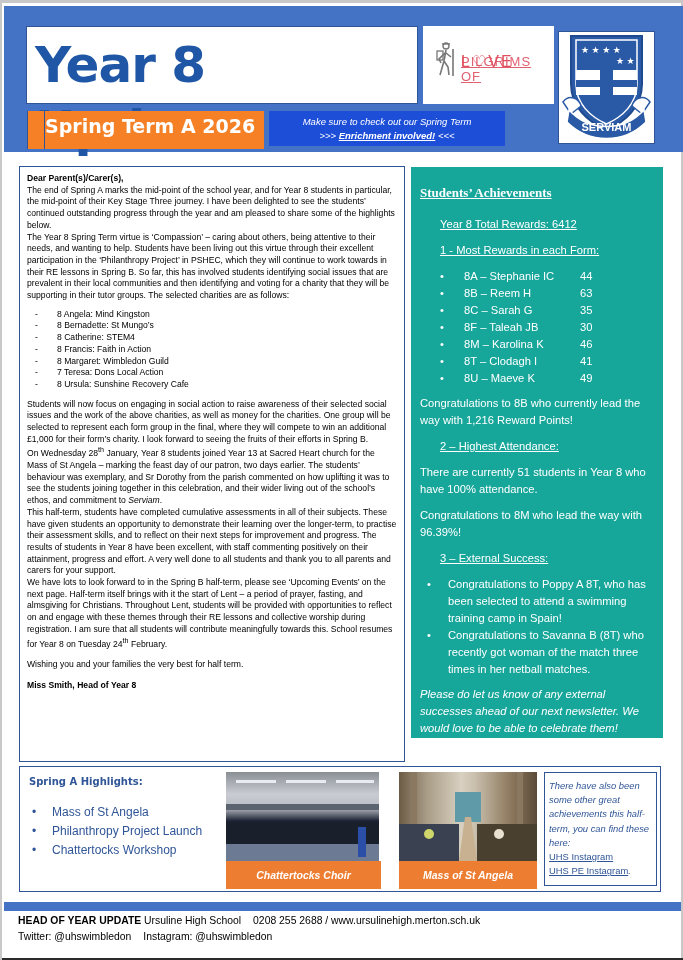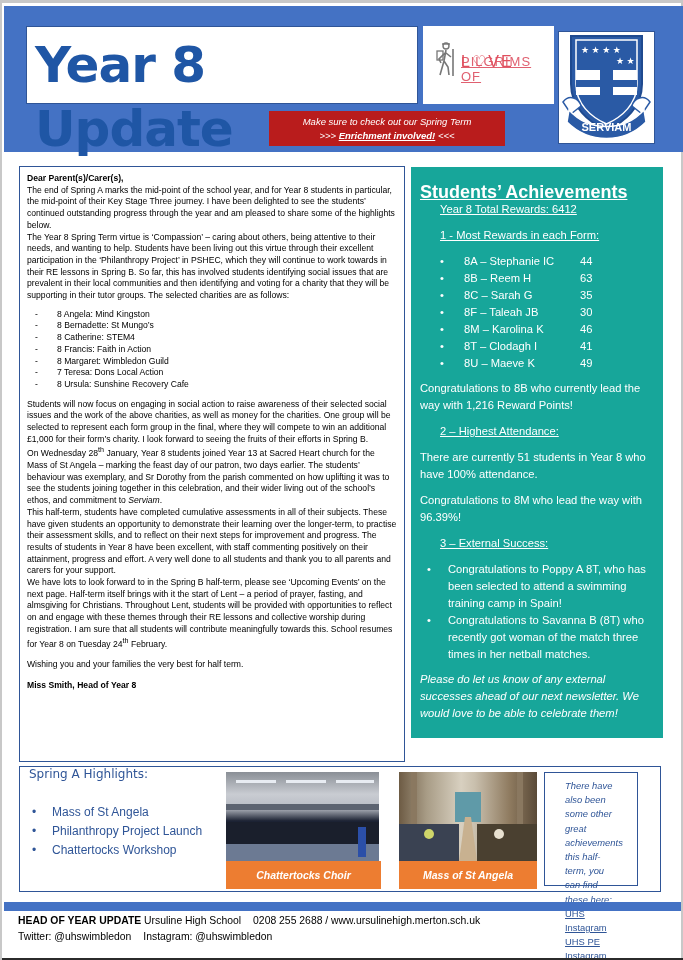--- a/index.html
+++ b/index.html
@@ -9,55 +9,55 @@
   .title-box { position: absolute; left: 24px; top: 23px; width: 392px; height: 78px; background: #ffffff; border: 1px solid #2f5597; }
   .title-text { position: absolute; left: 8px; top: 6px; font-family: "DejaVu Sans", sans-serif; font-weight: bold; font-size: 50px; color: #1f56a5; letter-spacing: -1px; line-height: 64px; }
   .pilgrims-box { position: absolute; left: 421px; top: 23px; width: 131px; height: 78px; background: #ffffff; }
   .pilgrims-text-top { position: absolute; left: 38px; top: 28px; font-size: 13px; color: #e06070; letter-spacing: 1px; text-decoration: underline; }
   .pilgrims-text-bot { position: absolute; left: 38px; top: 26px; font-size: 16px; color: #e0505e; letter-spacing: 2px; }
   .hiker { position: absolute; left: 10px; top: 15px; width: 26px; height: 36px; }
   .crest-box { position: absolute; left: 556px; top: 28px; width: 97px; height: 113px; background: #ffffff; border: 1px solid #2f5597; }
   .spring-box { position: absolute; left: 25px; top: 108px; width: 237px; height: 38px; background: #f58025; border-left: 1px solid #2f5597; }
   .spring-inner-line { position: absolute; left: 16px; top: 0; width: 1px; height: 38px; background: #2f5597; }
   .spring-text { position: absolute; left: 17px; top: 4px; font-family: "DejaVu Sans", sans-serif; font-weight: bold; font-size: 19px; color: #ffffff; }
-  .enrich-box { position: absolute; left: 267px; top: 108px; width: 236px; height: 35px; background: #b91c1c; text-align: center; color: #ffffff; font-style: italic; font-size: 9.5px; padding-top: 4px; line-height: 14px; }
+  .enrich-box { position: absolute; left: 267px; top: 108px; width: 236px; height: 35px; background: #1d4ed8; text-align: center; color: #ffffff; font-style: italic; font-size: 9.5px; padding-top: 4px; line-height: 14px; }
   .enrich-link { text-decoration: underline; font-weight: bold; }
   .letter-box { position: absolute; left: 17px; top: 163px; width: 386px; height: 596px; border: 1px solid #2f5597; padding: 6px 7px; font-size: 8.6px; line-height: 11.7px; color: #000; }
   .letter-box p { margin: 0; }
   .bold { font-weight: bold; }
   .charity-list { margin: 7px 0 8px 0; list-style: none; }
   .charity-list li { display: flex; }
   .charity-list .dash { width: 22px; padding-left: 8px; }
   .charity-list .ctext { padding-left: 8px; }
   .gap { height: 9px; }
   .ach-box { position: absolute; left: 409px; top: 164px; width: 252px; height: 571px; background: #17a69a; color: #ffffff; padding: 13px 9px; font-size: 11.2px; line-height: 17px; }
-  .ach-title { font-family: Liberation Sans, sans-serif; font-weight: bold; font-size: 18px; text-decoration: underline; margin-top: 4px; margin-bottom: 0; }
+  .ach-title { font-family: Liberation Serif, serif; font-weight: bold; font-size: 13px; text-decoration: underline; margin-top: 4px; margin-bottom: 15px; }
   .ach-sub { font-weight: normal; text-decoration: underline; margin-bottom: 9px; margin-left: 20px; }
   .reward-list { list-style: none; margin: 2px 0 8px 0; }
   .reward-list li { display: flex; height: 17px; }
   .reward-list .bullet { width: 36px; padding-left: 20px; }
   .reward-list .name { width: 124px; padding-left: 8px; }
   .ach-p { margin-bottom: 9px; }
   .ext-list { list-style: none; margin: 0 0 8px 0; }
   .ext-list li { display: flex; }
   .ext-list .bullet { width: 20px; padding-left: 7px; flex: none; }
   .ext-list .etext { padding-left: 8px; }
   .ach-italic { font-style: italic; }
   .highlights-box { position: absolute; left: 17px; top: 763px; width: 642px; height: 126px; border: 1px solid #2f5597; }
-  .hl-title { position: absolute; left: 9px; top: 0; font-family: "DejaVu Sans", sans-serif; font-weight: normal; font-size: 12px; color: #2f5597; }
+  .hl-title { position: absolute; left: 9px; top: 9px; font-family: "DejaVu Sans", sans-serif; font-weight: bold; font-size: 10px; color: #2f5597; }
   .hl-list { position: absolute; left: 10px; top: 36px; list-style: none; font-size: 12px; color: #2f5597; line-height: 19px; }
   .hl-list li { display: flex; }
   .hl-list .bullet { width: 22px; padding-left: 2px; }
   .photo { position: absolute; overflow: hidden; }
   .photo1 { left: 224px; top: 769px; width: 153px; height: 89px; background: linear-gradient(#8a8f96 0%, #c9ccd2 25%, #b8bcc4 40%, #1c2233 55%, #24304a 75%, #4d5670 100%); }
   .photo2 { left: 397px; top: 769px; width: 138px; height: 89px; background: linear-gradient(90deg, #6d5b44 0%, #a89c86 20%, #d8d0c0 45%, #c9bfad 55%, #8f7b60 80%, #5a4a38 100%); }
   .cap { position: absolute; height: 28px; background: #ed7d31; color: #ffffff; font-weight: bold; font-style: italic; font-size: 10.5px; text-align: center; line-height: 28px; }
   .cap1 { left: 224px; top: 858px; width: 155px; }
   .cap2 { left: 397px; top: 858px; width: 138px; }
-  .other-box { position: absolute; left: 542px; top: 769px; width: 94px; height: 114px; border: 1px solid #2f5597; padding: 6px 20px; font-size: 9.4px; line-height: 14.2px; color: #2f5597; font-style: italic; }
+  .other-box { position: absolute; left: 542px; top: 769px; width: 113px; height: 114px; border: 1px solid #2f5597; padding: 6px 4px; font-size: 9.4px; line-height: 14.2px; color: #2f5597; font-style: italic; }
   .ig-link { font-style: normal; font-weight: normal; text-decoration: underline; color: #2f5597; display: block; }
   .footer-bar { position: absolute; left: 2px; top: 899px; width: 677px; height: 9px; background: #4472c4; }
   .footer-line1 { position: absolute; left: 16px; top: 912px; font-size: 10.4px; color: #000; }
   .footer-line2 { position: absolute; left: 16px; top: 928px; font-size: 10.4px; color: #000; }
   .spacer { display: inline-block; width: 12px; }
   .bottom-dark { position: absolute; left: 0; top: 955px; width: 683px; height: 5px; background: #2b2b2b; }
 </style>
 </head>
 <body>
 
@@ -90,20 +90,24 @@
       <rect x="17" y="53" width="61" height="10" fill="#ffffff"></rect>
       <rect x="41" y="36" width="13" height="52" fill="#2a5aa5"></rect>
       <rect x="17" y="48" width="61" height="7" fill="#2a5aa5"></rect>
       <path d="M4 70 C10 62 20 66 22 74 L12 82 Z" fill="#ffffff" stroke="#2a5aa5" stroke-width="1.5"></path>
       <path d="M91 70 C85 62 75 66 73 74 L83 82 Z" fill="#ffffff" stroke="#2a5aa5" stroke-width="1.5"></path>
       <path d="M10 78 C30 100 65 100 85 78 L87 90 C65 112 30 112 8 90 Z" fill="#2a5aa5" stroke="#ffffff" stroke-width="1.5"></path>
       <text x="47.5" y="99" text-anchor="middle" font-size="11" font-weight="bold" fill="#ffffff">SERVIAM</text>
     </svg>
   </div>
 
+  <div class="spring-box">
+    <div class="spring-inner-line"></div>
+    <div class="spring-text">Spring Term A 2026</div>
+  </div>
 
   <div class="enrich-box">
     <div>Make sure to check out our Spring Term</div>
     <div>
       <span>&gt;&gt;&gt; </span><span class="enrich-link">Enrichment involved!</span><span> &lt;&lt;&lt;</span>
     </div>
   </div>
 
   <div class="letter-box">
     <p class="bold">Dear Parent(s)/Carer(s),</p>

